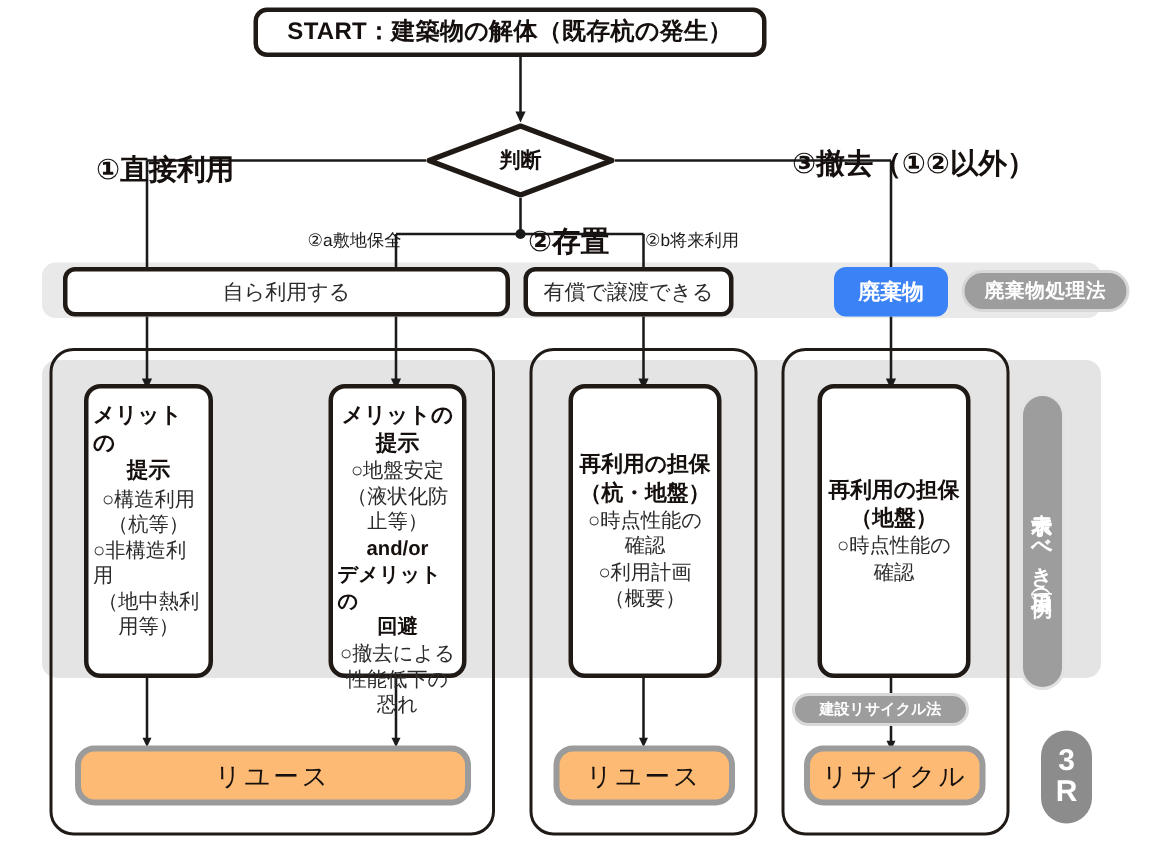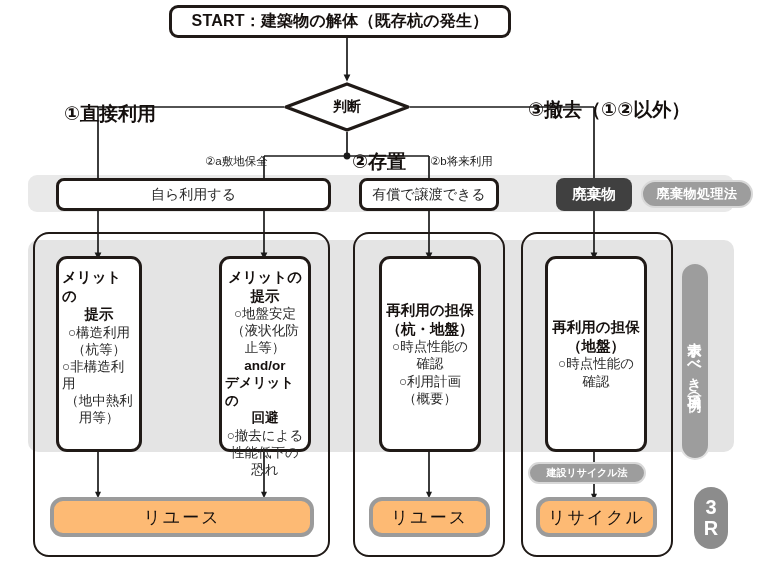--- a/index.html
+++ b/index.html
@@ -71,21 +71,21 @@
     position:absolute;
     border:3px solid #201a17;
     border-radius:8px;
     background:#ffffff;
     display:flex;align-items:center;justify-content:center;
     font-size:14px;color:#2b2b2b;
     box-sizing:border-box;
   }
   .blackbox{
     position:absolute;
-    background:#404040;
+    background:#3b82f6;
     border-radius:8px;
     display:flex;align-items:center;justify-content:center;
     font-size:14.5px;font-weight:bold;color:#ffffff;
     box-sizing:border-box;
   }
   .pill{
     position:absolute;
     background:#9d9d9d;
     border:2px solid #d8d8d8;
     border-radius:999px;
@@ -230,25 +230,25 @@
     </svg>
     <div class="diamond-text">判断</div>
   </div>
 
   <div class="lbl cap-big" style="left:64px;top:78px;">①直接利用</div>
   <div class="lbl cap-small" style="left:205px;top:130px;">②a敷地保全</div>
   <div class="lbl cap-big" style="left:352px;top:126px;">②存置</div>
   <div class="lbl cap-small" style="left:430px;top:130px;">②b将来利用</div>
   <div class="lbl cap-big" style="left:528px;top:74px;">③撤去（①②以外）</div>
 
-  <div class="rowbox" style="left:56px;top:178px;width:275px;height:33px;">
+  <div class="rowbox" style="left:42px;top:178px;width:298px;height:33px;">
     <span>自ら利用する</span>
   </div>
 
-  <div class="rowbox" style="left:359px;top:178px;width:140px;height:33px;">
+  <div class="rowbox" style="left:349px;top:178px;width:140px;height:33px;">
     <span>有償で譲渡できる</span>
   </div>
 
   <div class="blackbox" style="left:556px;top:178px;width:76px;height:33px;">
     <span>廃棄物</span>
   </div>
 
   <div class="pill" style="left:641px;top:180px;width:112px;height:28px;">
     <span>廃棄物処理法</span>
   </div>

